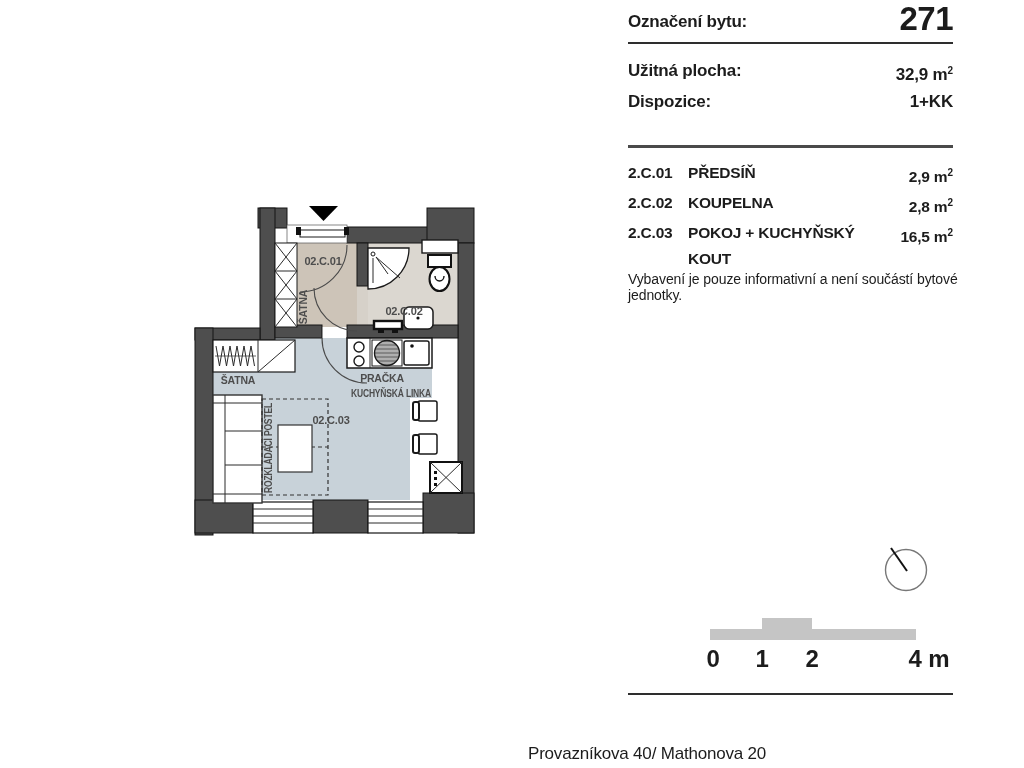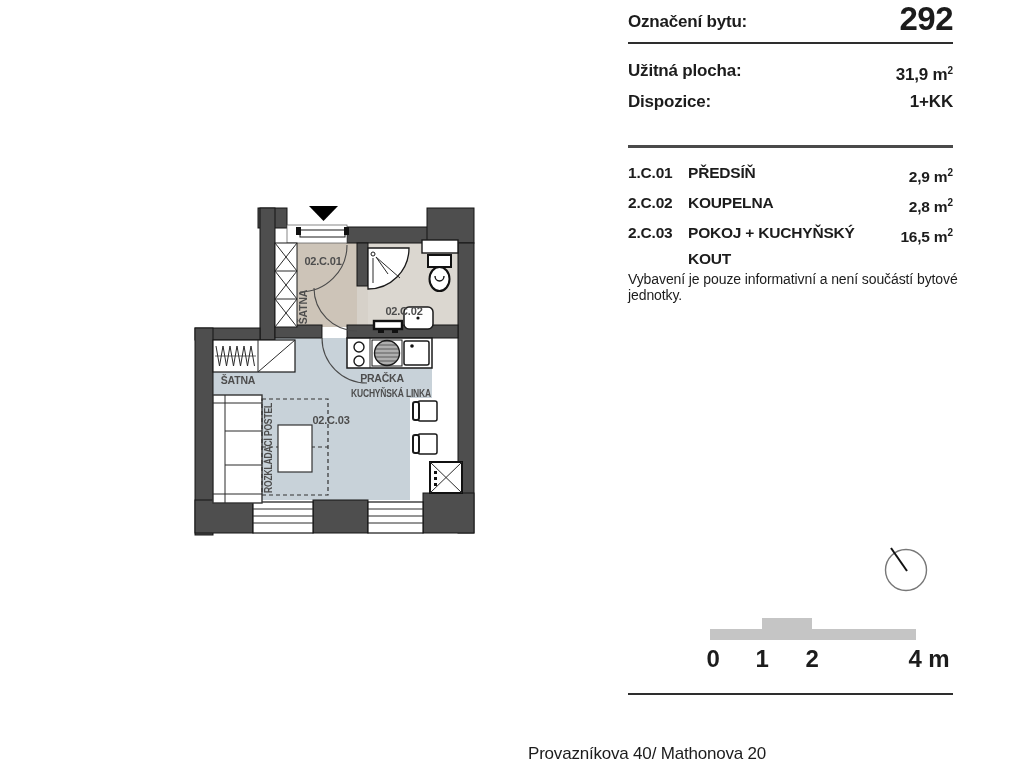--- a/index.html
+++ b/index.html
@@ -216,39 +216,39 @@
           <line x1="0" y1="1" x2="4" y2="1" stroke="#333" stroke-width="1.2"></line>
           <line x1="0" y1="3" x2="4" y2="3" stroke="#333" stroke-width="0.8"></line>
         </pattern>
       </defs>
     </svg>
   </div>
 
   <div class="panel">
     <div class="head-row">
       <span class="head-label">Označení bytu:</span>
-      <span class="head-number">292</span>
+      <span class="head-number">271</span>
     </div>
     <div class="rule r1"></div>
 
     <div class="kv-rows">
       <div class="kv">
         <span>Užitná plocha:</span>
-        <span><span>31,9 m</span><sup>2</sup></span>
+        <span><span>32,9 m</span><sup>2</sup></span>
       </div>
       <div class="kv">
         <span>Dispozice:</span>
         <span>1+KK</span>
       </div>
     </div>
     <div class="rule r2"></div>
 
     <div class="rooms">
       <div class="room-row">
-        <span>1.C.01</span>
+        <span>2.C.01</span>
         <span>PŘEDSÍŇ</span>
         <span class="room-area"><span>2,9 m</span><sup>2</sup></span>
       </div>
       <div class="room-row">
         <span>2.C.02</span>
         <span>KOUPELNA</span>
         <span class="room-area"><span>2,8 m</span><sup>2</sup></span>
       </div>
       <div class="room-row">
         <span>2.C.03</span>

